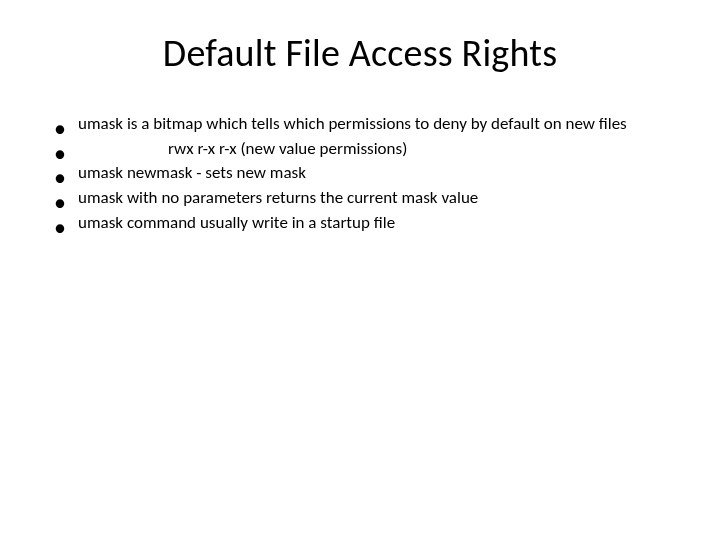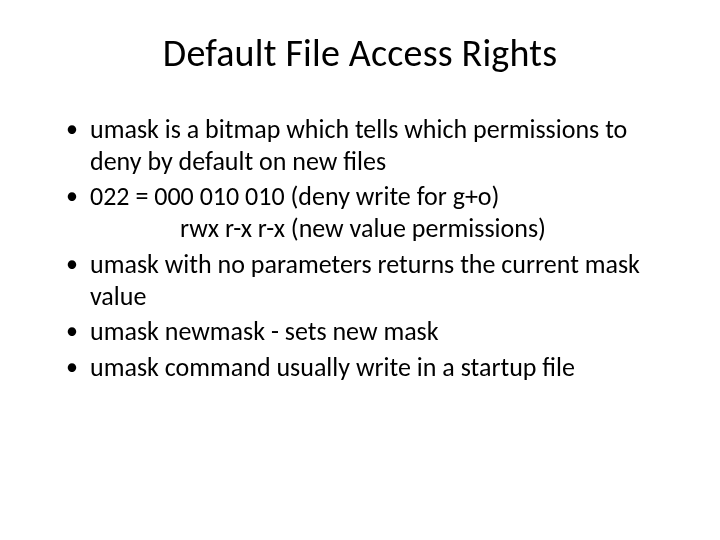--- a/index.html
+++ b/index.html
@@ -20,22 +20,22 @@
   .title {
     text-align: center;
     font-size: 38px;
     font-weight: 400;
     margin: 6px 0 38px 0;
     letter-spacing: 0.2px;
   }
   ul.body {
     list-style: none;
     padding: 0;
-    margin: 12px;
-    font-size: 26px;
+    margin: 0;
+    font-size: 17px;
     line-height: 1.22;
   }
   ul.body > li {
     position: relative;
     padding-left: 30px;
     margin-bottom: 4px;
   }
   ul.body > li::before {
     content: "•";
     position: absolute;
@@ -52,26 +52,25 @@
 </head>
 <body>
 
 <div class="slide">
   <h1 class="title">Default File Access Rights</h1>
   <ul class="body">
     <li>
       <span>umask is a bitmap which tells which permissions to deny by default on new files</span>
     </li>
     <li>
-      <span>022 = 000 010 010 (deny write for g+o)</span>
       <span class="subline">rwx  r-x   r-x  (new value permissions)</span>
     </li>
     <li>
-      <span>umask with no parameters returns the current mask value</span>
+      <span>umask   newmask   - sets new mask</span>
     </li>
     <li>
-      <span>umask   newmask   - sets new mask</span>
+      <span>umask with no parameters returns the current mask value</span>
     </li>
     <li>
       <span>umask command usually write in a startup file</span>
     </li>
   </ul>
 </div>
 
 </body></html>

